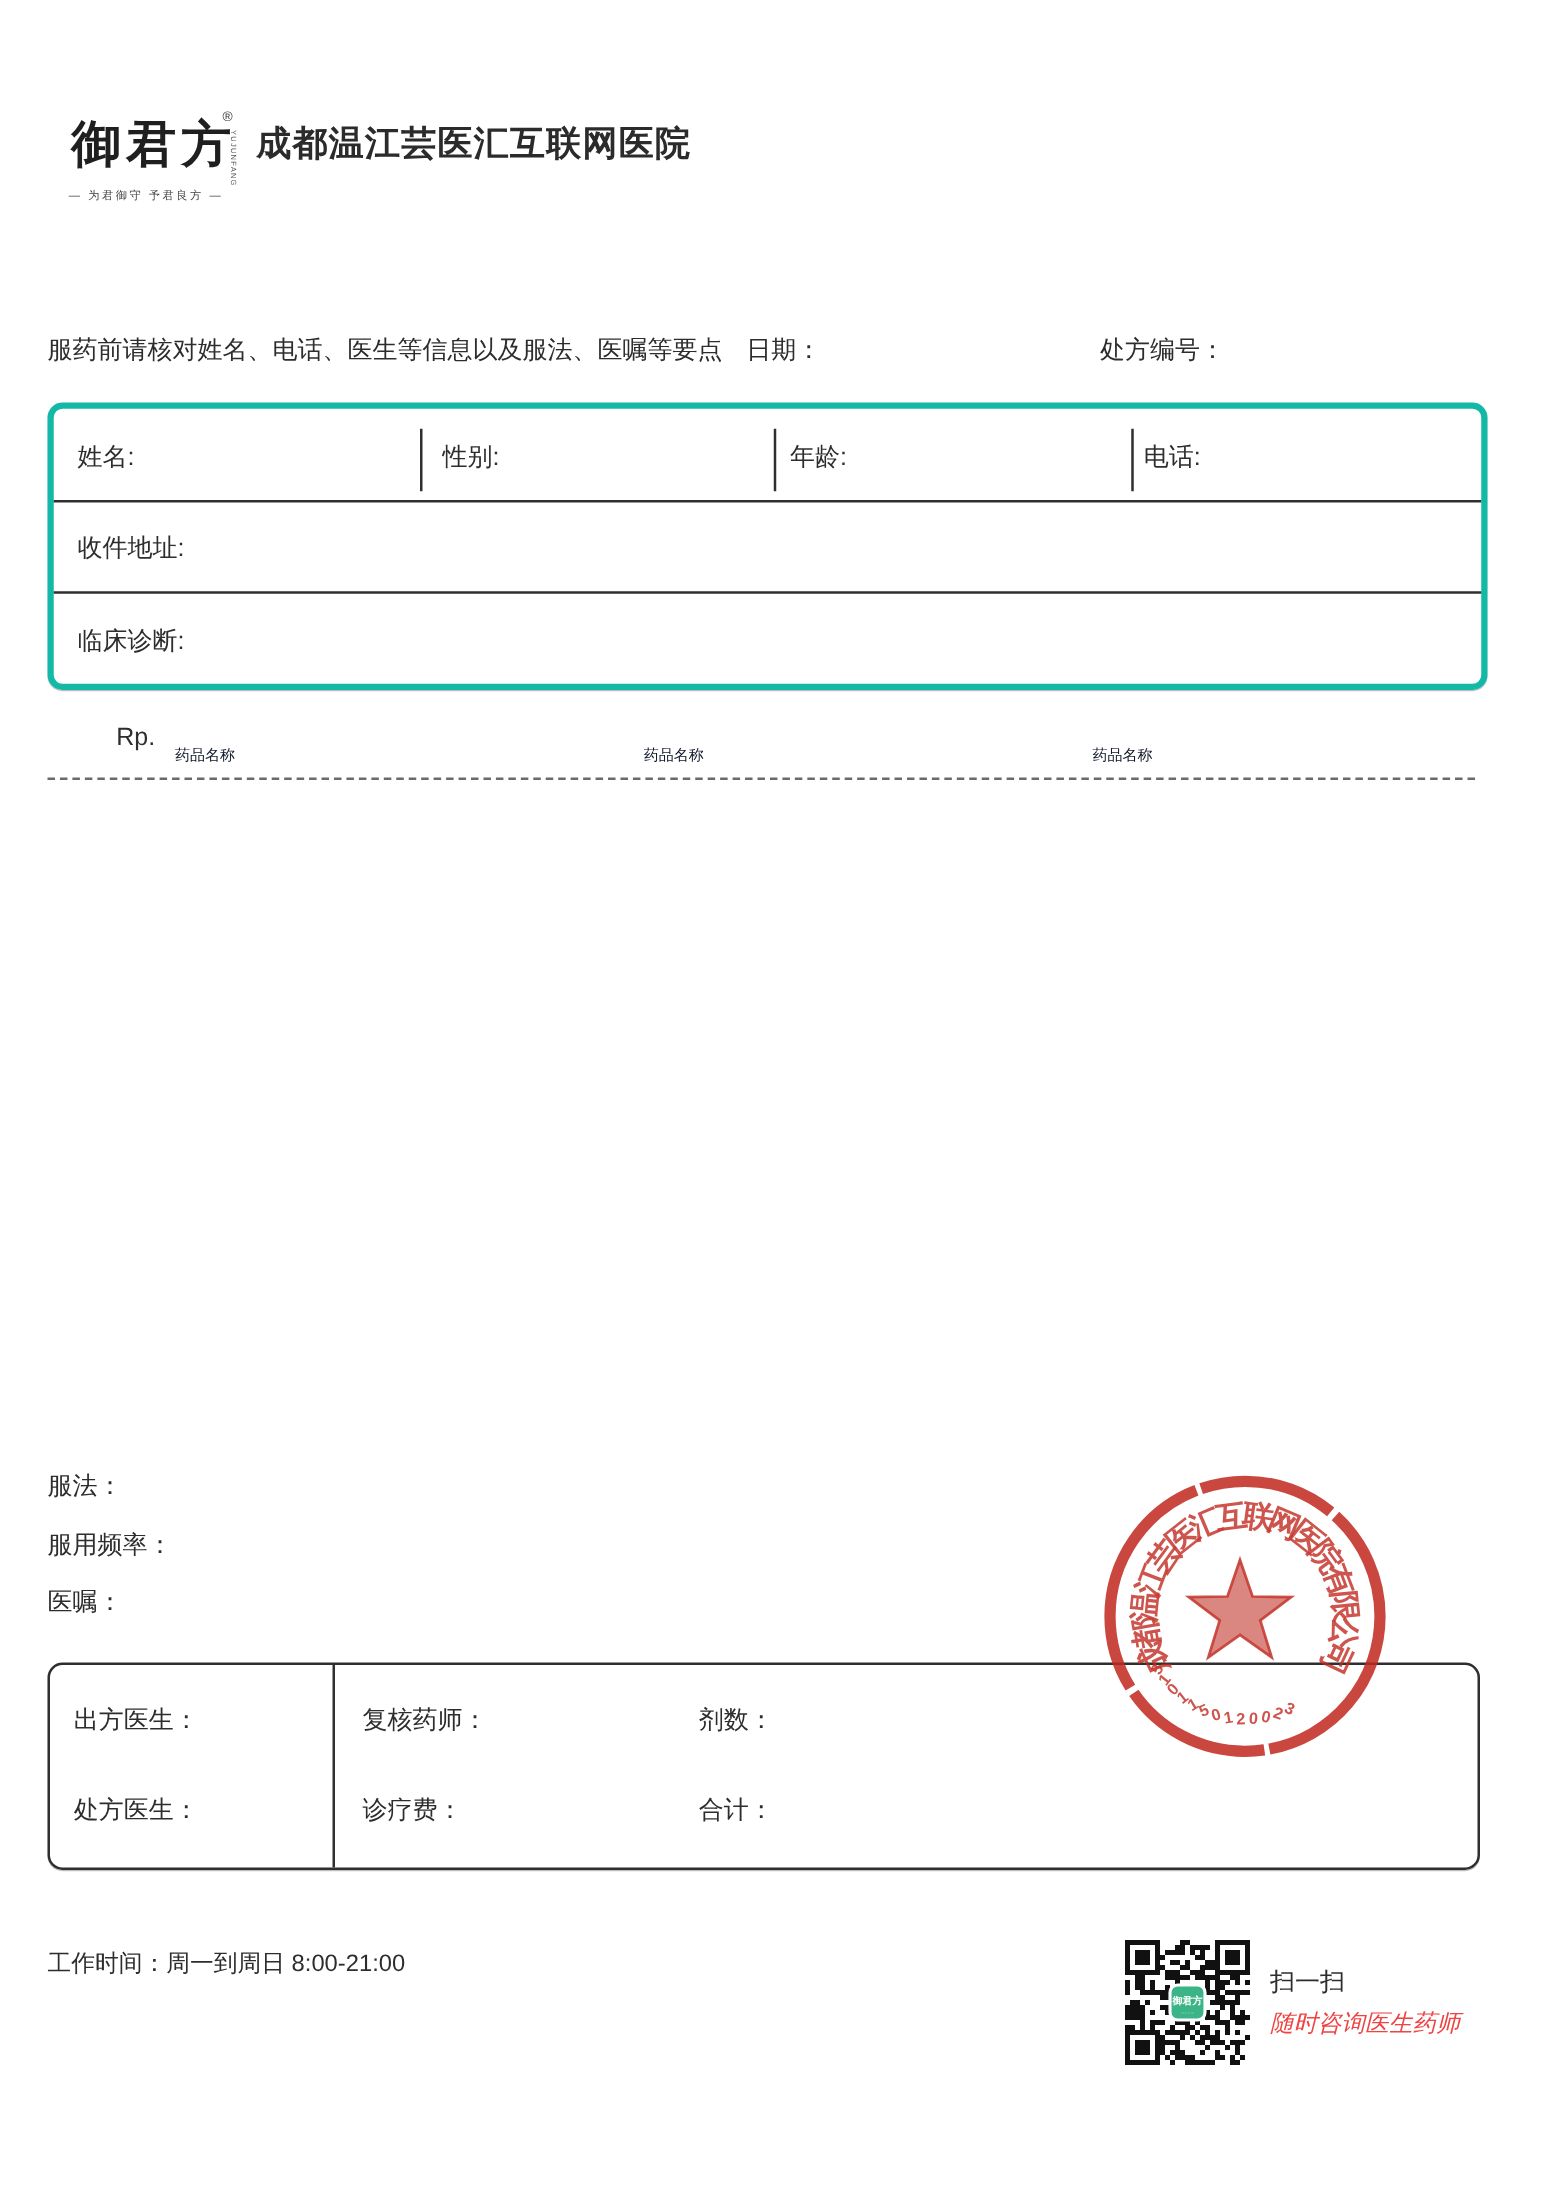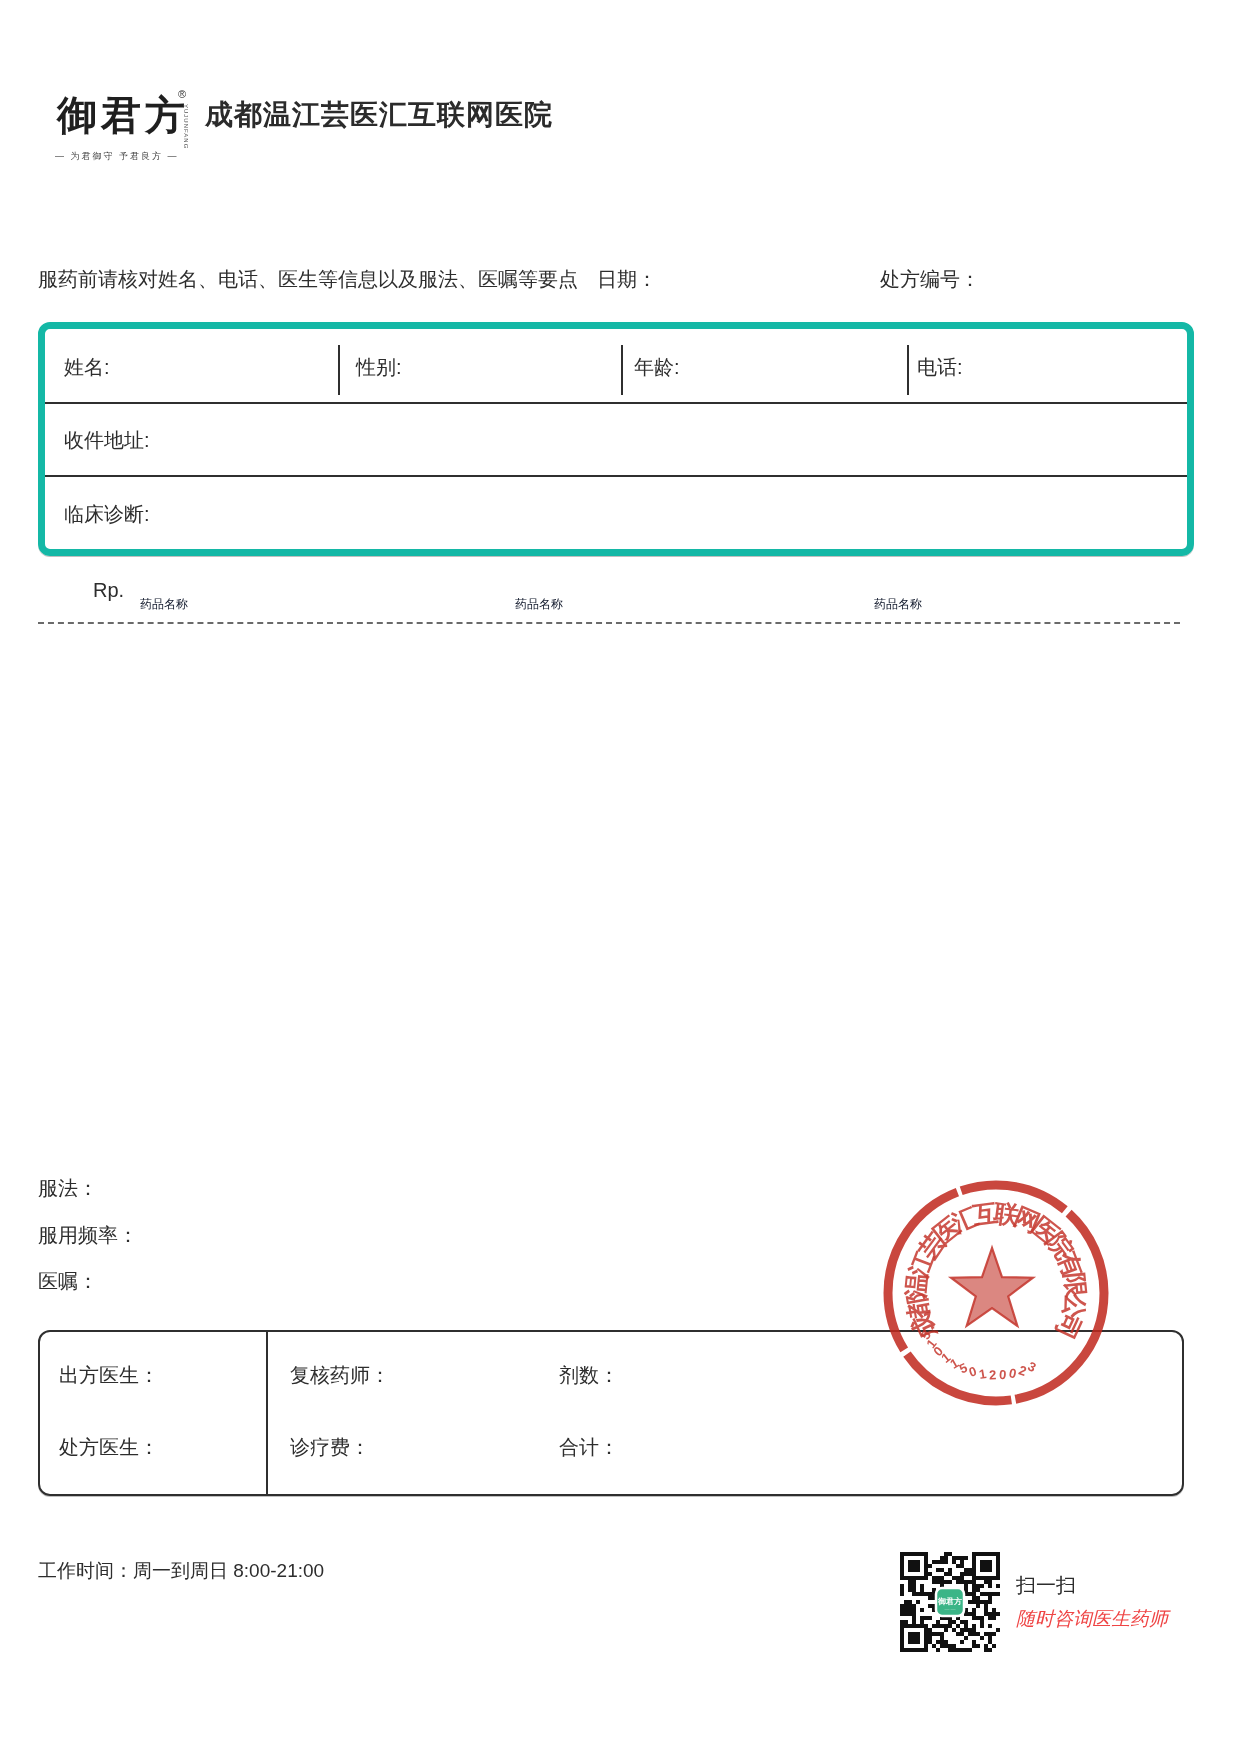--- a/index.html
+++ b/index.html
@@ -15,21 +15,21 @@
   #logo-vert{left:183px;top:104px;font-size:6px;color:#555;letter-spacing:1px;
     writing-mode:vertical-rl;}
   #logo-tagline{left:55px;top:150px;width:150px;font-size:9px;color:#444;
     letter-spacing:2px;white-space:nowrap;}
   #hospital-title{left:205px;top:96px;font-size:28px;font-weight:700;color:#2b2b2b;letter-spacing:1px;}
   
   #notice{left:38px;top:266px;font-size:20px;color:#2d2d2d;}
   #date-label{left:597px;top:266px;font-size:20px;color:#2d2d2d;}
   #rx-label{left:880px;top:266px;font-size:20px;color:#2d2d2d;}
   
-  #patient-box{left:38px;top:322px;width:1142px;height:220px;border:7px solid #14b8a6;
+  #patient-box{left:38px;top:322px;width:1142px;height:220px;border:5px solid #14b8a6;
     border-radius:12px;box-shadow:0 1px 0 rgba(0,0,0,.25);}
   .hline{position:absolute;left:0;width:100%;height:2px;background:#2f2f2f;}
   #pline1{top:73px;} #pline2{top:146px;}
   .vdiv{position:absolute;top:16px;width:2px;height:50px;background:#2f2f2f;}
   #vdiv1{left:293px;} #vdiv2{left:576px;} #vdiv3{left:862px;}
   .cell-label{position:absolute;font-size:20px;color:#2d2d2d;}
   #lbl-name{left:19px;top:25px;} #lbl-gender{left:311px;top:25px;}
   #lbl-age{left:589px;top:25px;} #lbl-phone{left:872px;top:25px;}
   #lbl-address{left:19px;top:98px;} #lbl-diagnosis{left:19px;top:172px;}
   

